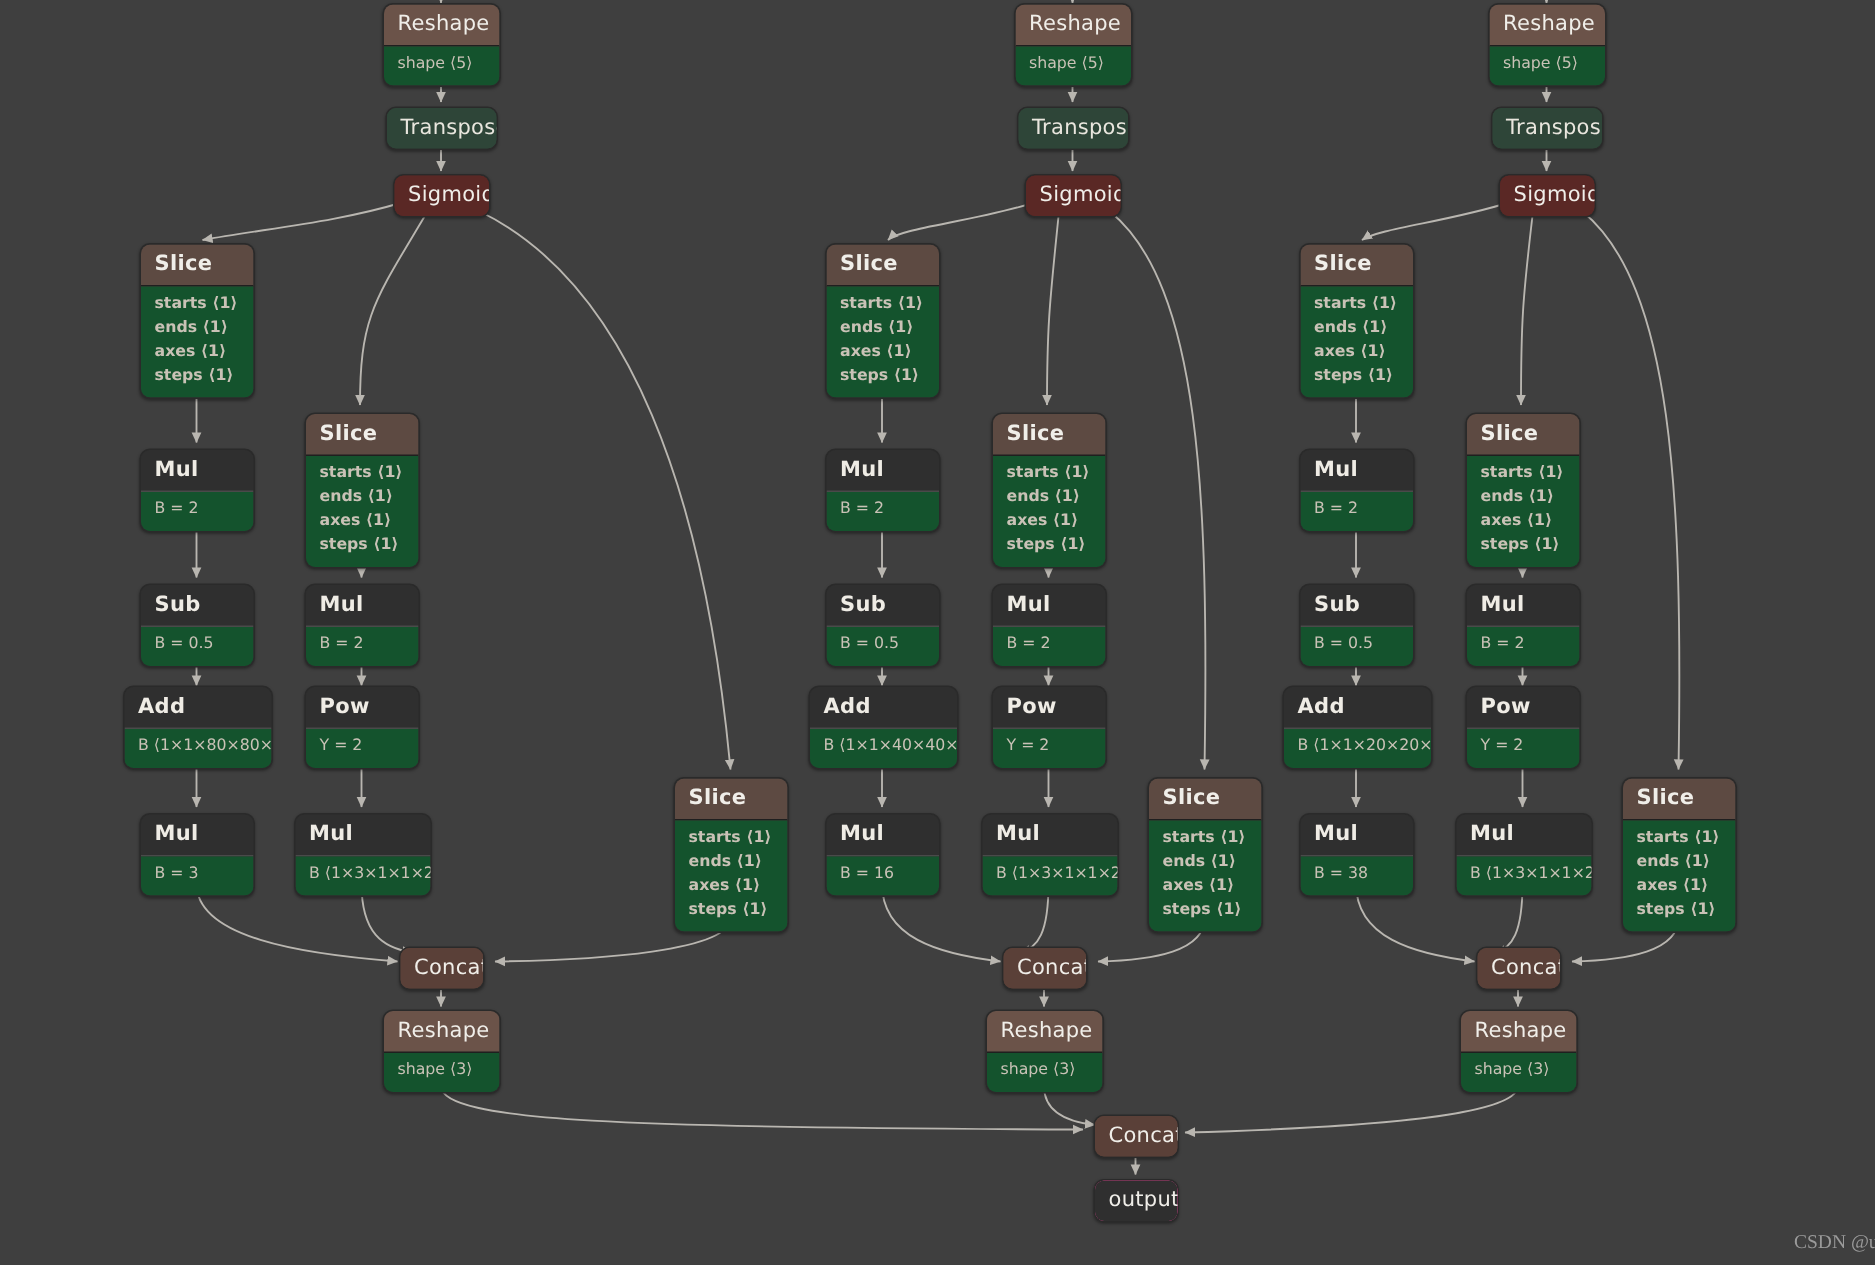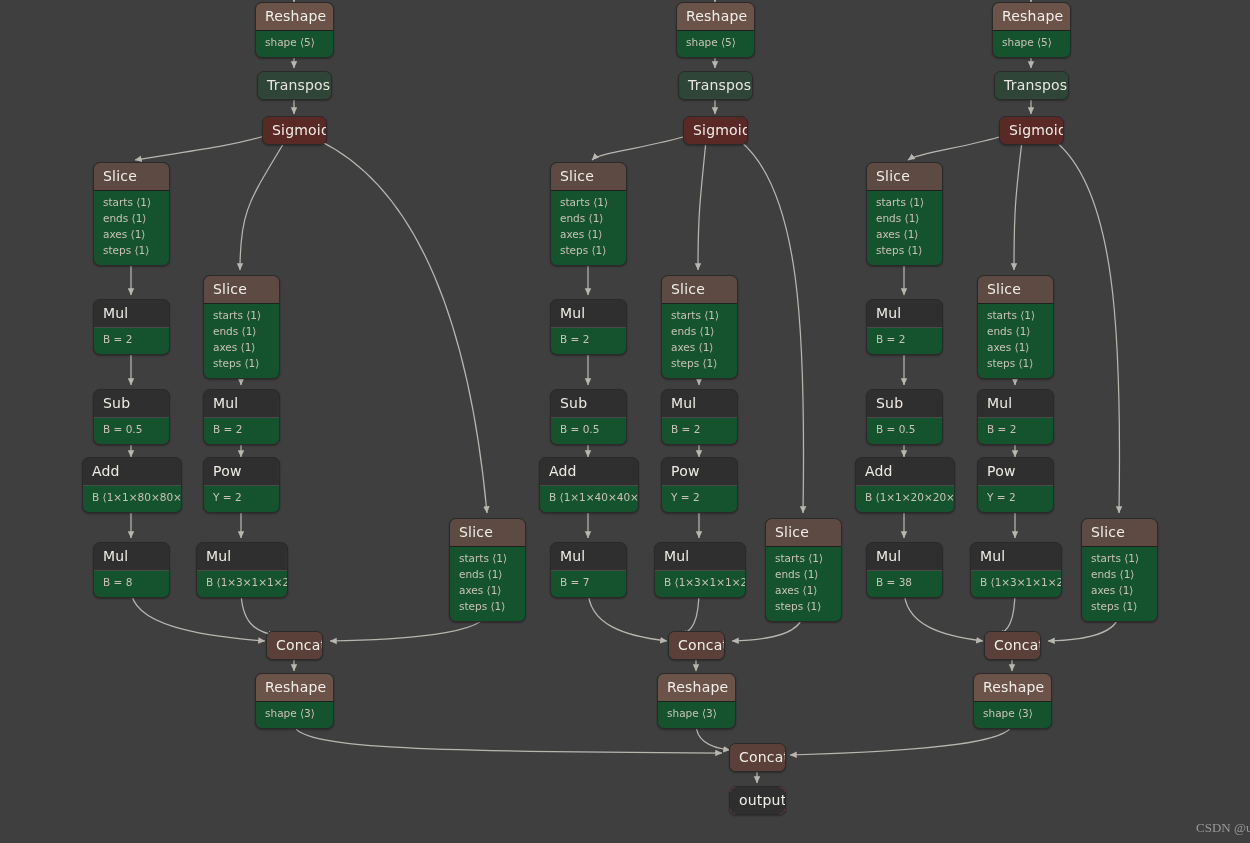--- a/index.html
+++ b/index.html
@@ -16,32 +16,32 @@
     font-size:14px;line-height:1.0;color:#f0eee9;
     padding:6px 9px 7px 9px;letter-spacing:0.2px;
   }
   .node.has-body .hdr{border-bottom:1px solid #1f1f1f;}
   .node .body{background:#14532d;padding:4px 9px 6px 9px;}
   .node .attr{font-size:10.5px;color:#c9c2b6;line-height:1.52;white-space:nowrap;}
   
   .c-reshape .hdr{background:#6b5349;}
   .c-reshape{background:#2f2f2f;}
   .c-slice .hdr{background:#5d4a42;}
-  .c-slice{background:#2f2f2f;}
+  .c-slice{background:#2f2f2f;font-weight:bold;}
   .c-transpose{background:#2e4538;}
   .c-transpose .hdr{background:#2e4538;color:#e9e6de;}
   .c-sigmoid{background:#5a2825;}
   .c-sigmoid .hdr{background:#5a2825;}
   .c-concat{background:#5a4038;}
   .c-concat .hdr{background:#5a4038;}
   .c-plain{background:#ec4899;}
   .c-plain .hdr{background:#2f2f2f;}
   .c-op{background:#2f2f2f;}
   .c-op .hdr{background:#2f2f2f;color:#efece5;}
-  .c-op.has-body .hdr{border-bottom:1px solid #4a4a4a;}
+  .c-op.has-body .hdr{border-bottom:1px solid #4a4a4a;font-weight:bold;}
   .watermark{
     position:absolute;font-size:13px;color:#9a9a9a;white-space:nowrap;
   }
 </style>
 </head>
 <body>
 
 <div id="canvas">
 
   <svg id="edges" viewBox="0 0 1250 843">
@@ -152,21 +152,21 @@
   </div>
   <div class="node c-op has-body" style="left:82px;top:457px;width:100px;">
     <div class="hdr">Add</div>
     <div class="body">
         <div class="attr">B ⟨1×1×80×80×2⟩</div>
       </div>
   </div>
   <div class="node c-op has-body" style="left:93px;top:542px;width:77px;">
     <div class="hdr">Mul</div>
     <div class="body">
-        <div class="attr">B = 8</div>
+        <div class="attr">B = 3</div>
       </div>
   </div>
   <div class="node c-slice has-body" style="left:203px;top:275px;width:77px;">
     <div class="hdr">Slice</div>
     <div class="body">
       <div class="attr">starts ⟨1⟩</div>
       <div class="attr">ends ⟨1⟩</div>
       <div class="attr">axes ⟨1⟩</div>
       <div class="attr">steps ⟨1⟩</div>
     </div>
@@ -243,21 +243,21 @@
   </div>
   <div class="node c-op has-body" style="left:539px;top:457px;width:100px;">
     <div class="hdr">Add</div>
     <div class="body">
         <div class="attr">B ⟨1×1×40×40×2⟩</div>
       </div>
   </div>
   <div class="node c-op has-body" style="left:550px;top:542px;width:77px;">
     <div class="hdr">Mul</div>
     <div class="body">
-        <div class="attr">B = 7</div>
+        <div class="attr">B = 16</div>
       </div>
   </div>
   <div class="node c-slice has-body" style="left:661px;top:275px;width:77px;">
     <div class="hdr">Slice</div>
     <div class="body">
       <div class="attr">starts ⟨1⟩</div>
       <div class="attr">ends ⟨1⟩</div>
       <div class="attr">axes ⟨1⟩</div>
       <div class="attr">steps ⟨1⟩</div>
     </div>

